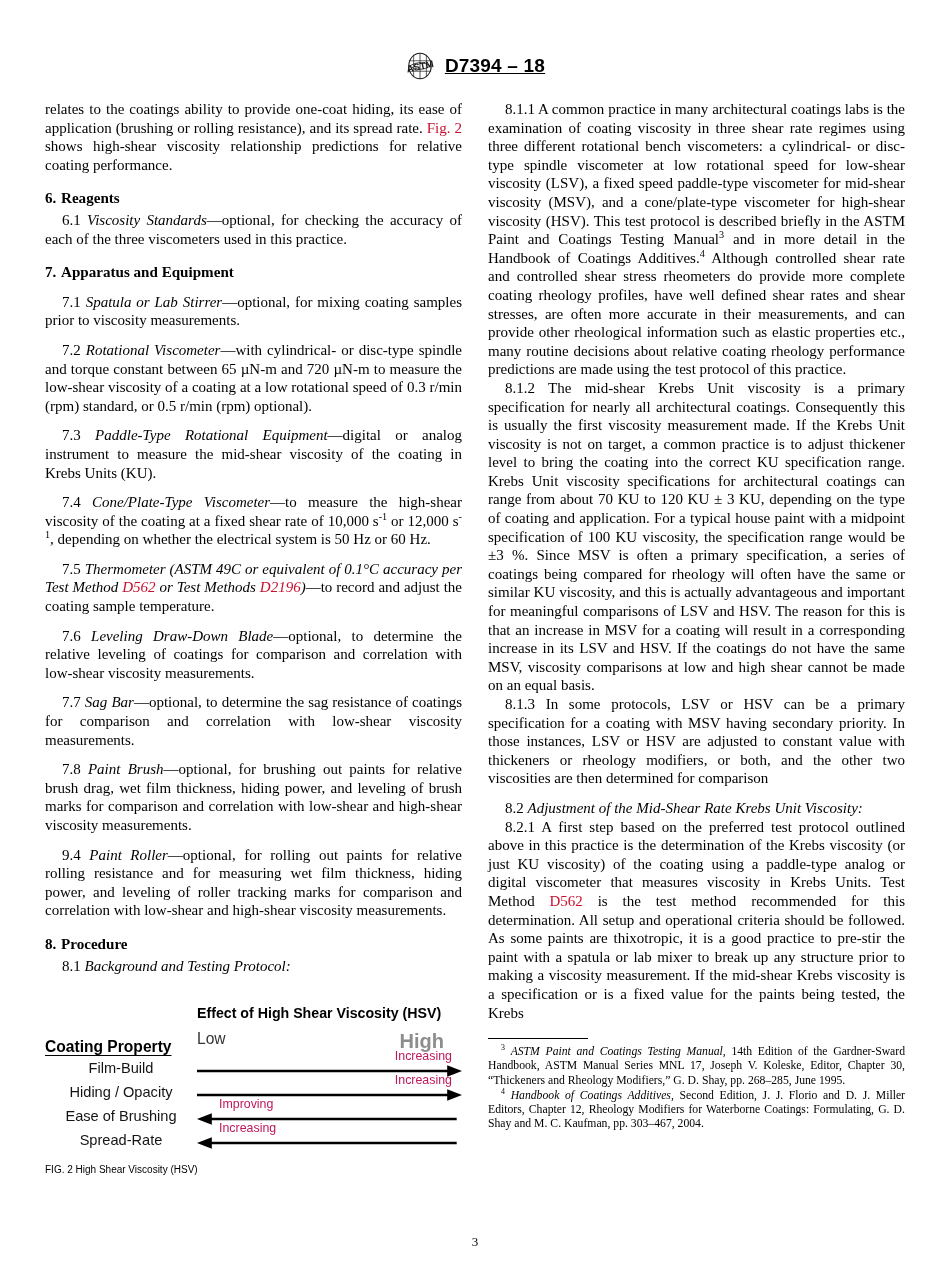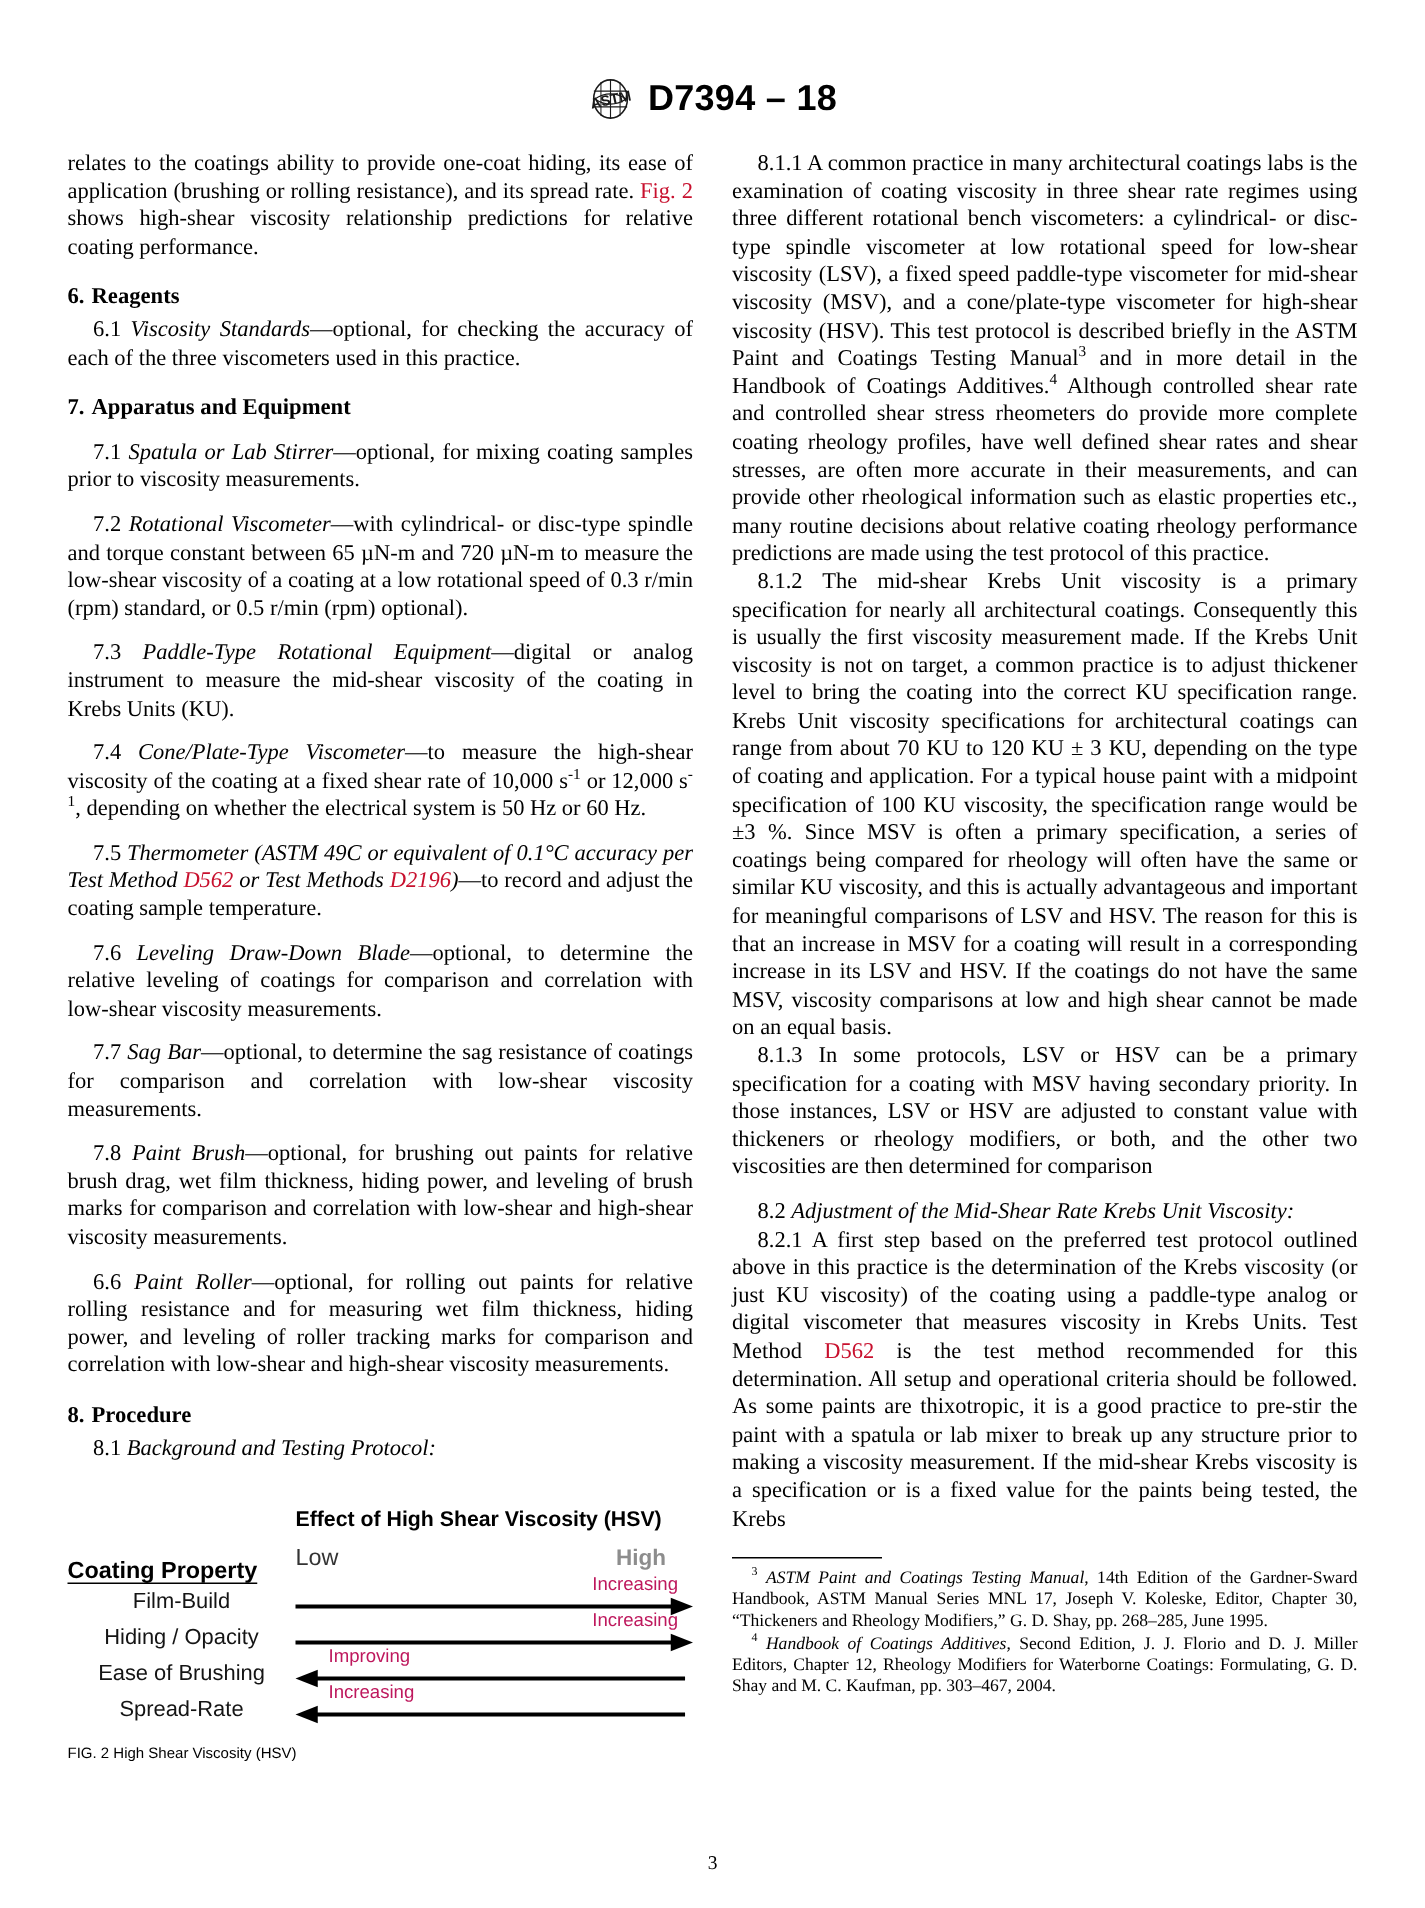--- a/index.html
+++ b/index.html
@@ -33,23 +33,24 @@
     margin-bottom: 14px;
   }
   .astm-logo {
     width: 30px;
     height: 30px;
     flex: 0 0 auto;
   }
   .doc-designation {
     font-family: "Liberation Sans", "DejaVu Sans", sans-serif;
     font-weight: bold;
-    font-size: 24px;
+    font-size: 19px;
     letter-spacing: 0.2px;
     white-space: nowrap;
+    text-decoration: underline;
   }
 
   
   .columns {
     display: flex;
     gap: 26px;
     align-items: flex-start;
   }
   .col {
     width: 417px;
@@ -138,21 +139,21 @@
     left: 0;
     top: 0;
     font-size: 15.6px;
     font-weight: normal;
     color: #333333;
   }
   .fig-high {
     position: absolute;
     right: 18px;
     top: 0;
-    font-size: 15px;
+    font-size: 20px;
     font-weight: bold;
     color: #8d8d8d;
     margin-left: 34px;
   }
   .fig-row {
     display: flex;
     align-items: center;
     height: 24px;
   }
   .fig-prop {
@@ -272,21 +273,21 @@
       <p class="indent spaced"><span>7.4</span><span> </span><span class="it">Cone/Plate-Type Viscometer</span><span>—to measure the high-shear viscosity of the coating at a fixed shear rate of 10,000 s</span><sup>-1</sup><span> or 12,000 s</span><sup>-1</sup><span>, depending on whether the electrical system is 50 Hz or 60 Hz.</span></p>
 
       <p class="indent spaced"><span>7.5</span><span> </span><span class="it">Thermometer (ASTM 49C or equivalent of 0.1°C accuracy per Test Method </span><span class="lnk-it">D562</span><span class="it"> or Test Methods </span><span class="lnk-it">D2196</span><span class="it">)</span><span>—to record and adjust the coating sample temperature.</span></p>
 
       <p class="indent spaced"><span>7.6</span><span> </span><span class="it">Leveling Draw-Down Blade</span><span>—optional, to determine the relative leveling of coatings for comparison and correlation with low-shear viscosity measurements.</span></p>
 
       <p class="indent spaced"><span>7.7</span><span> </span><span class="it">Sag Bar</span><span>—optional, to determine the sag resistance of coatings for comparison and correlation with low-shear viscosity measurements.</span></p>
 
       <p class="indent spaced"><span>7.8</span><span> </span><span class="it">Paint Brush</span><span>—optional, for brushing out paints for relative brush drag, wet film thickness, hiding power, and leveling of brush marks for comparison and correlation with low-shear and high-shear viscosity measurements.</span></p>
 
-      <p class="indent spaced"><span>6.6</span><span> </span><span class="it">Paint Roller</span><span>—optional, for rolling out paints for relative rolling resistance and for measuring wet film thickness, hiding power, and leveling of roller tracking marks for comparison and correlation with low-shear and high-shear viscosity measurements.</span></p>
+      <p class="indent spaced"><span>9.4</span><span> </span><span class="it">Paint Roller</span><span>—optional, for rolling out paints for relative rolling resistance and for measuring wet film thickness, hiding power, and leveling of roller tracking marks for comparison and correlation with low-shear and high-shear viscosity measurements.</span></p>
 
       <h2 class="section"><span class="num">8.</span><span>Procedure</span></h2>
 
       <p class="indent"><span>8.1</span><span> </span><span class="it">Background and Testing Protocol:</span></p>
 
       <div class="figure">
         <div class="fig-inner">
 
           <div class="fig-title">Effect of High Shear Viscosity (HSV)</div>
 

